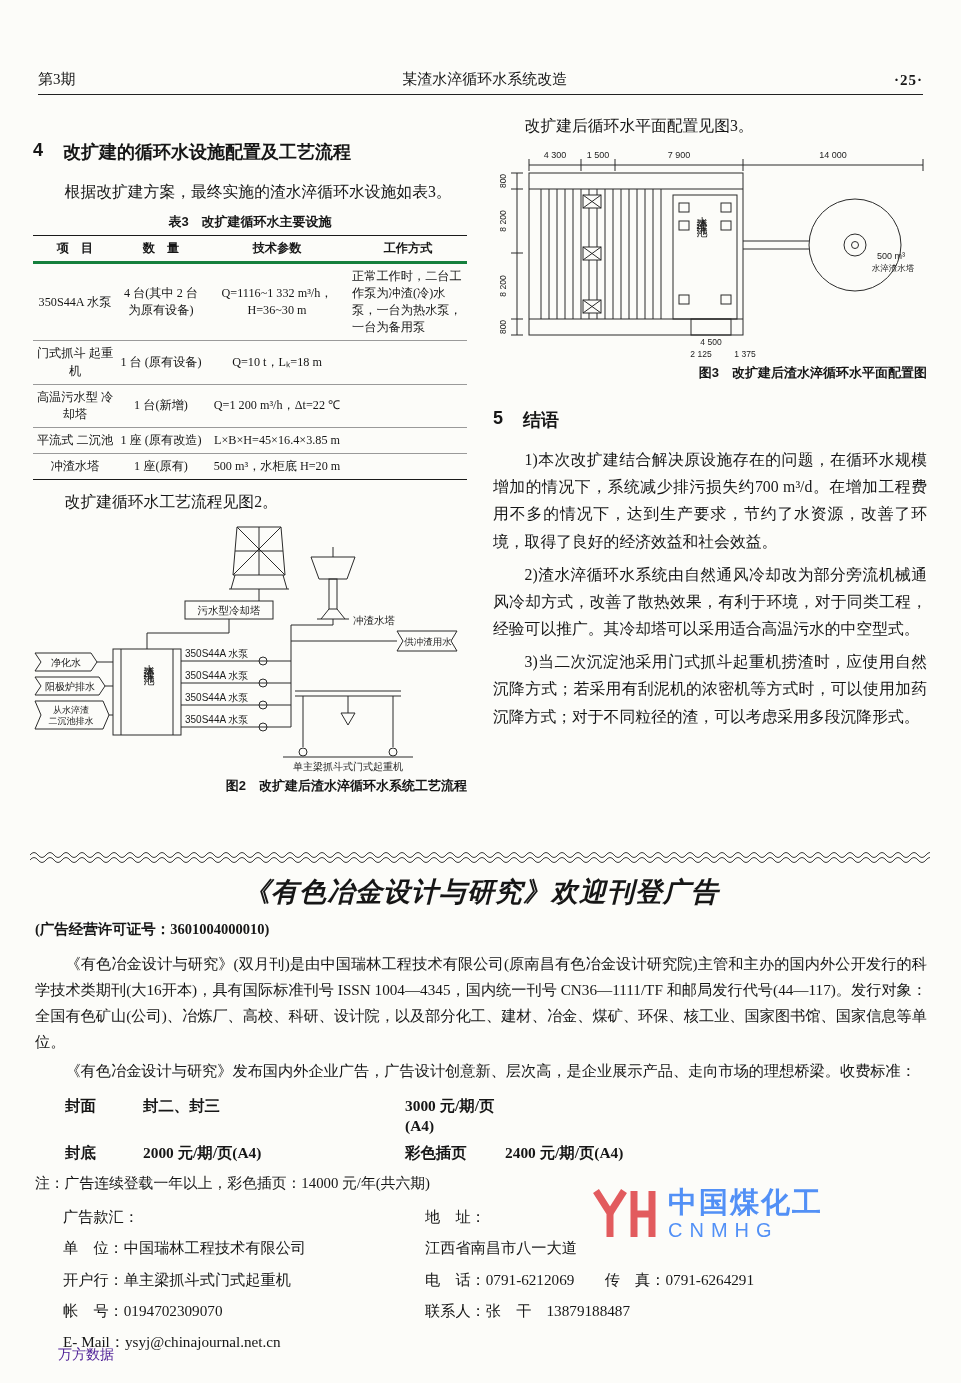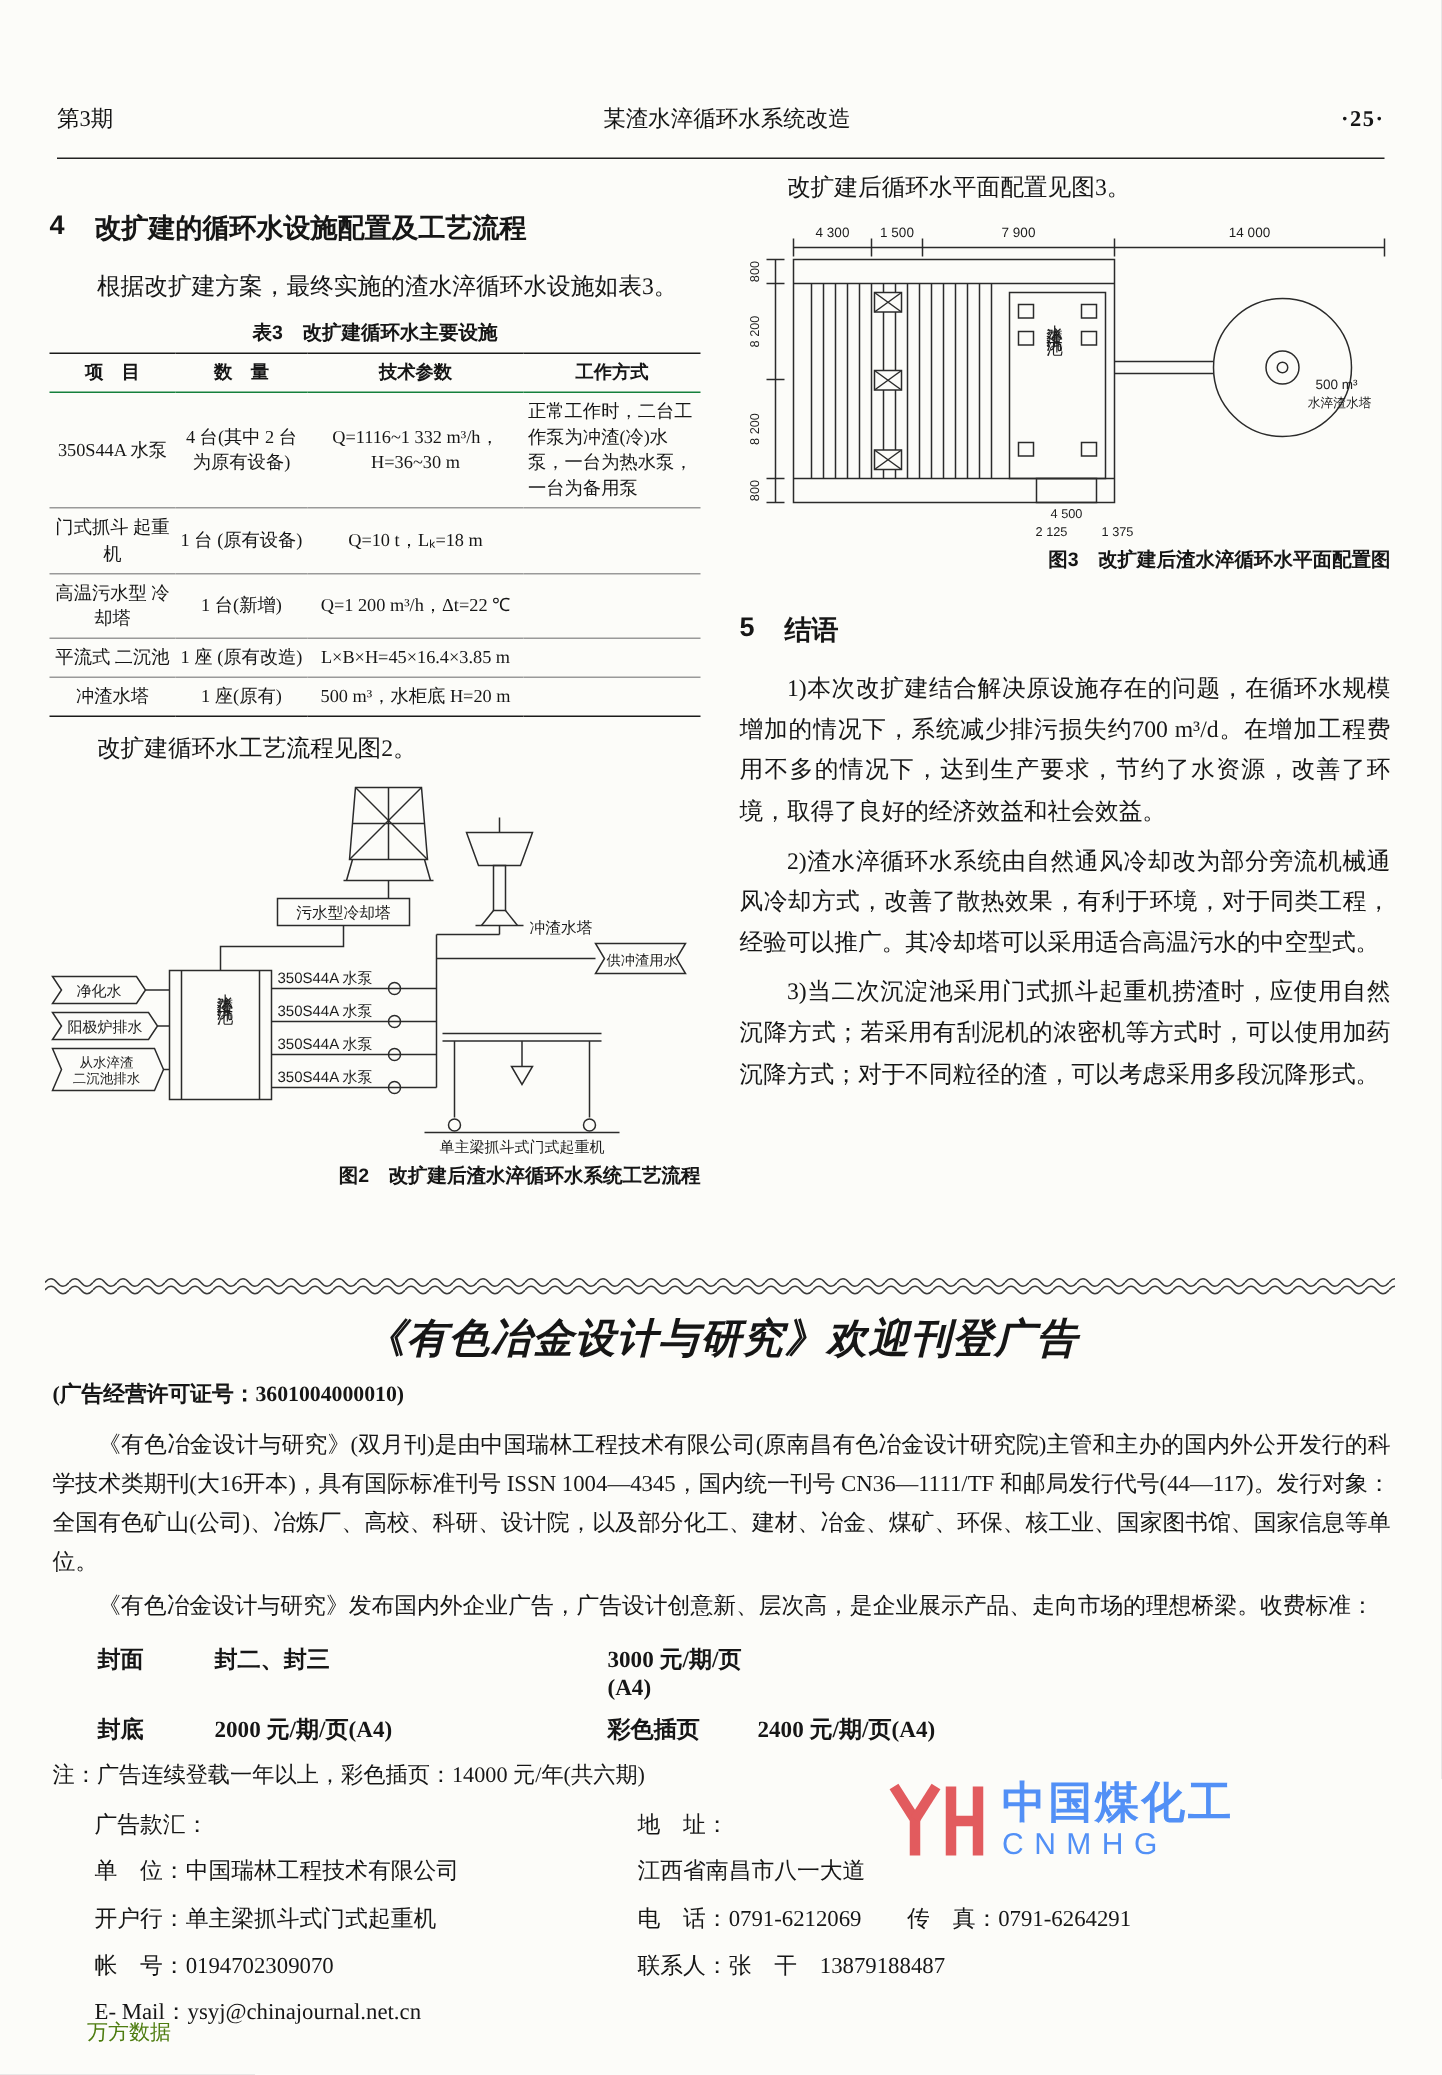--- a/index.html
+++ b/index.html
@@ -4,37 +4,37 @@
 <style>
   * { margin:0; padding:0; box-sizing:border-box; }
   html,body { background:#d9d9d9; }
   body { font-family:"Liberation Serif", serif; }
   .page { position:relative; width:961px; height:1383px; margin:0 auto;
           background:#fcfcf9; color:#161616; overflow:hidden; }
 
   
   .header { position:absolute; top:70px; left:38px; right:38px;
             display:flex; justify-content:space-between; align-items:flex-end;
-            font-size:15px; padding-bottom:16px; border-bottom:1.6px solid #222; }
+            font-size:15px; padding-bottom:5px; border-bottom:1.6px solid #222; }
   .header .pn { font-weight:bold; letter-spacing:1px; }
 
   
   .columns { position:absolute; top:112px; left:33px; width:895px; display:flex; gap:26px; }
   .col { width:434px; }
 
   h2.sec { display:flex; gap:20px; font-size:18px; font-weight:bold;
            font-family:"Liberation Sans", sans-serif; margin:26px 0 14px 0; }
   .col-left h2.sec { margin-top:28px; }
   p.body { font-size:15.8px; line-height:1.72; text-align:justify; text-indent:2em; margin-bottom:6px; }
 
   .tbl-cap { text-align:center; font-weight:bold; font-size:13px; margin:8px 0 4px;
              font-family:"Liberation Sans", sans-serif; }
   table.t3 { width:100%; border-collapse:collapse; border-top:1.8px solid #1a1a1a;
              border-bottom:1.8px solid #1a1a1a; font-size:12.2px; }
-  .t3 th { border-bottom:1px solid #15803d; padding:4px 1px; font-weight:bold;
+  .t3 th { border-bottom:3px solid #15803d; padding:4px 1px; font-weight:bold;
            font-family:"Liberation Sans", sans-serif; }
   .t3 td { padding:4px 3px; text-align:center; vertical-align:middle; line-height:1.4;
            border-bottom:0.8px solid #9a9a9a; }
   .t3 tr:last-child td { border-bottom:none; }
   .t3 td.mode { text-align:left; }
 
   .fig { position:relative; margin-top:6px; }
   .fig svg text { font-family:"Liberation Sans", sans-serif; }
   .fig-cap { text-align:right; font-weight:bold; font-size:13px; margin:4px 0 0;
              font-family:"Liberation Sans", sans-serif; }
@@ -57,21 +57,21 @@
   .contacts .cl { width:332px; margin-left:28px; line-height:2.05; }
   .contacts .cr { margin-left:30px; line-height:2.05; }
 
   .logo { position:absolute; left:588px; top:1185px; display:flex; align-items:center;
           gap:10px; color:#3b82f6; opacity:.88; }
   .logo-txt { display:flex; flex-direction:column; line-height:1.15; }
   .logo-cn { font-size:29px; font-weight:bold; letter-spacing:2px;
              font-family:"Liberation Sans", sans-serif; }
   .logo-en { font-size:20px; letter-spacing:7px; font-family:"Liberation Sans", sans-serif; }
 
-  .footer { position:absolute; left:58px; top:1346px; font-size:14px; color:#4d7c0f; }
+  .footer { position:absolute; left:58px; top:1346px; font-size:14px; color:#4c1d95; }
 </style>
 </head>
 <body>
 
 <div class="page">
 
   <div class="header">
     <span>第3期</span>
     <span>某渣水淬循环水系统改造</span>
     <span class="pn">·25·</span>

